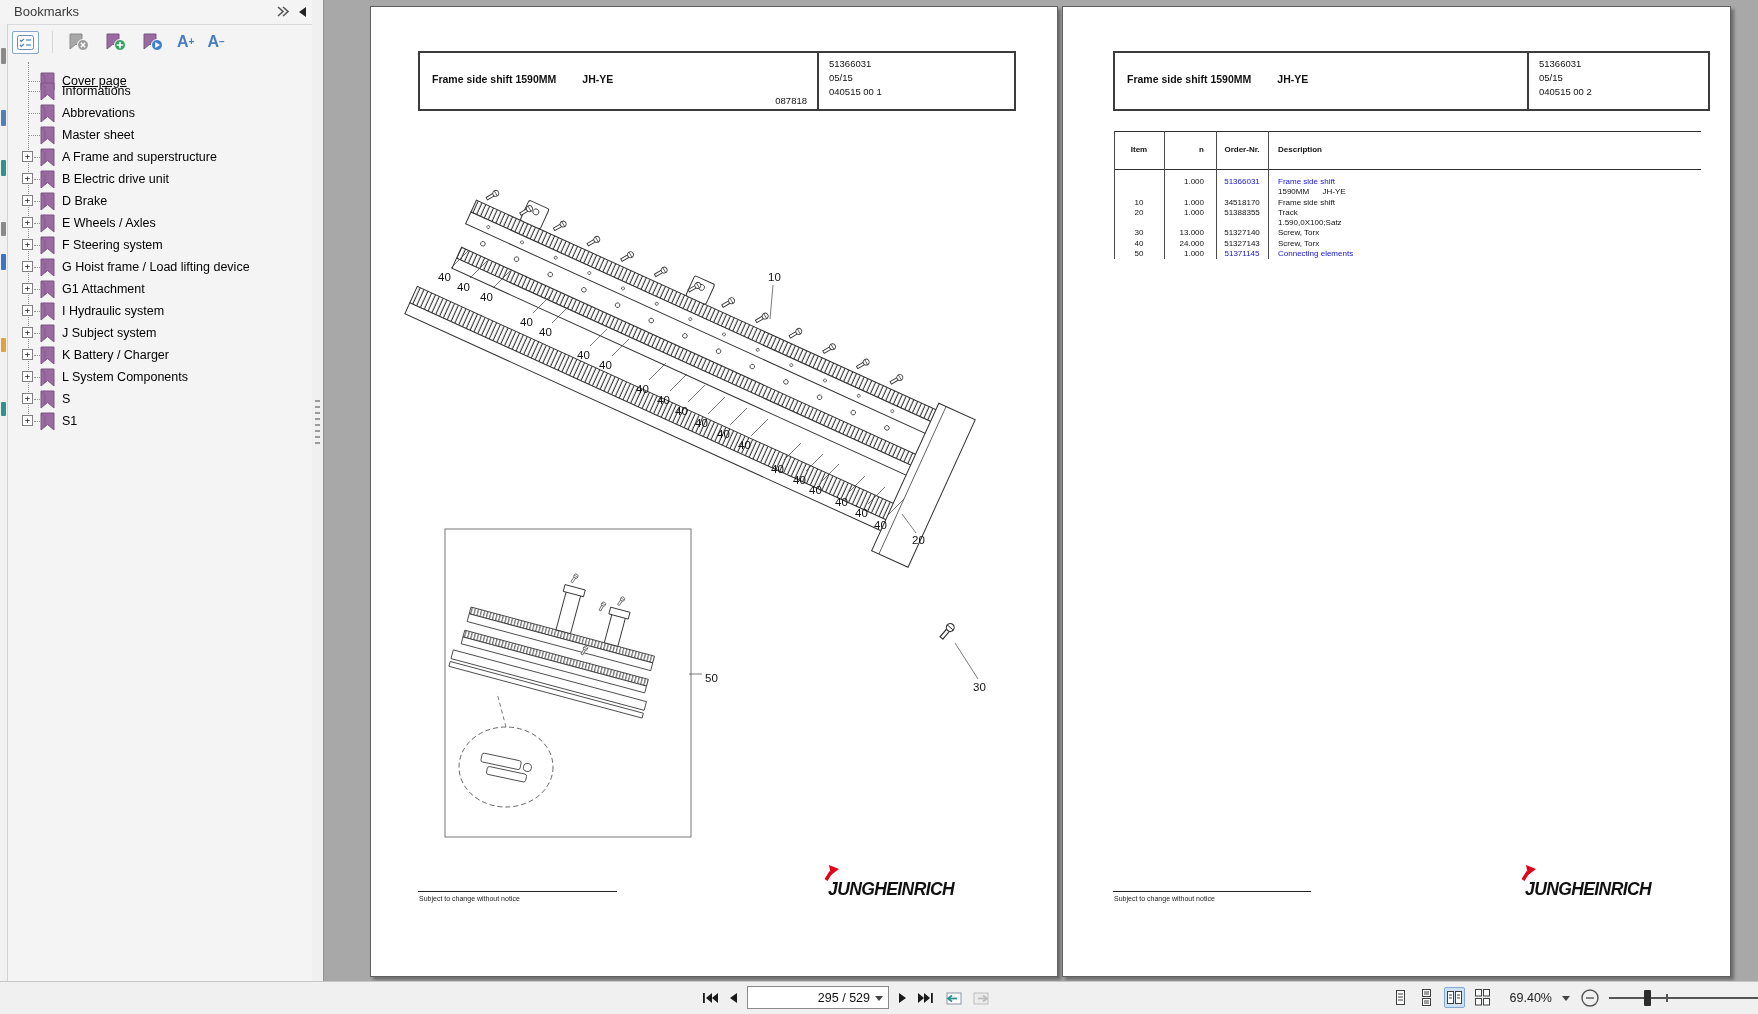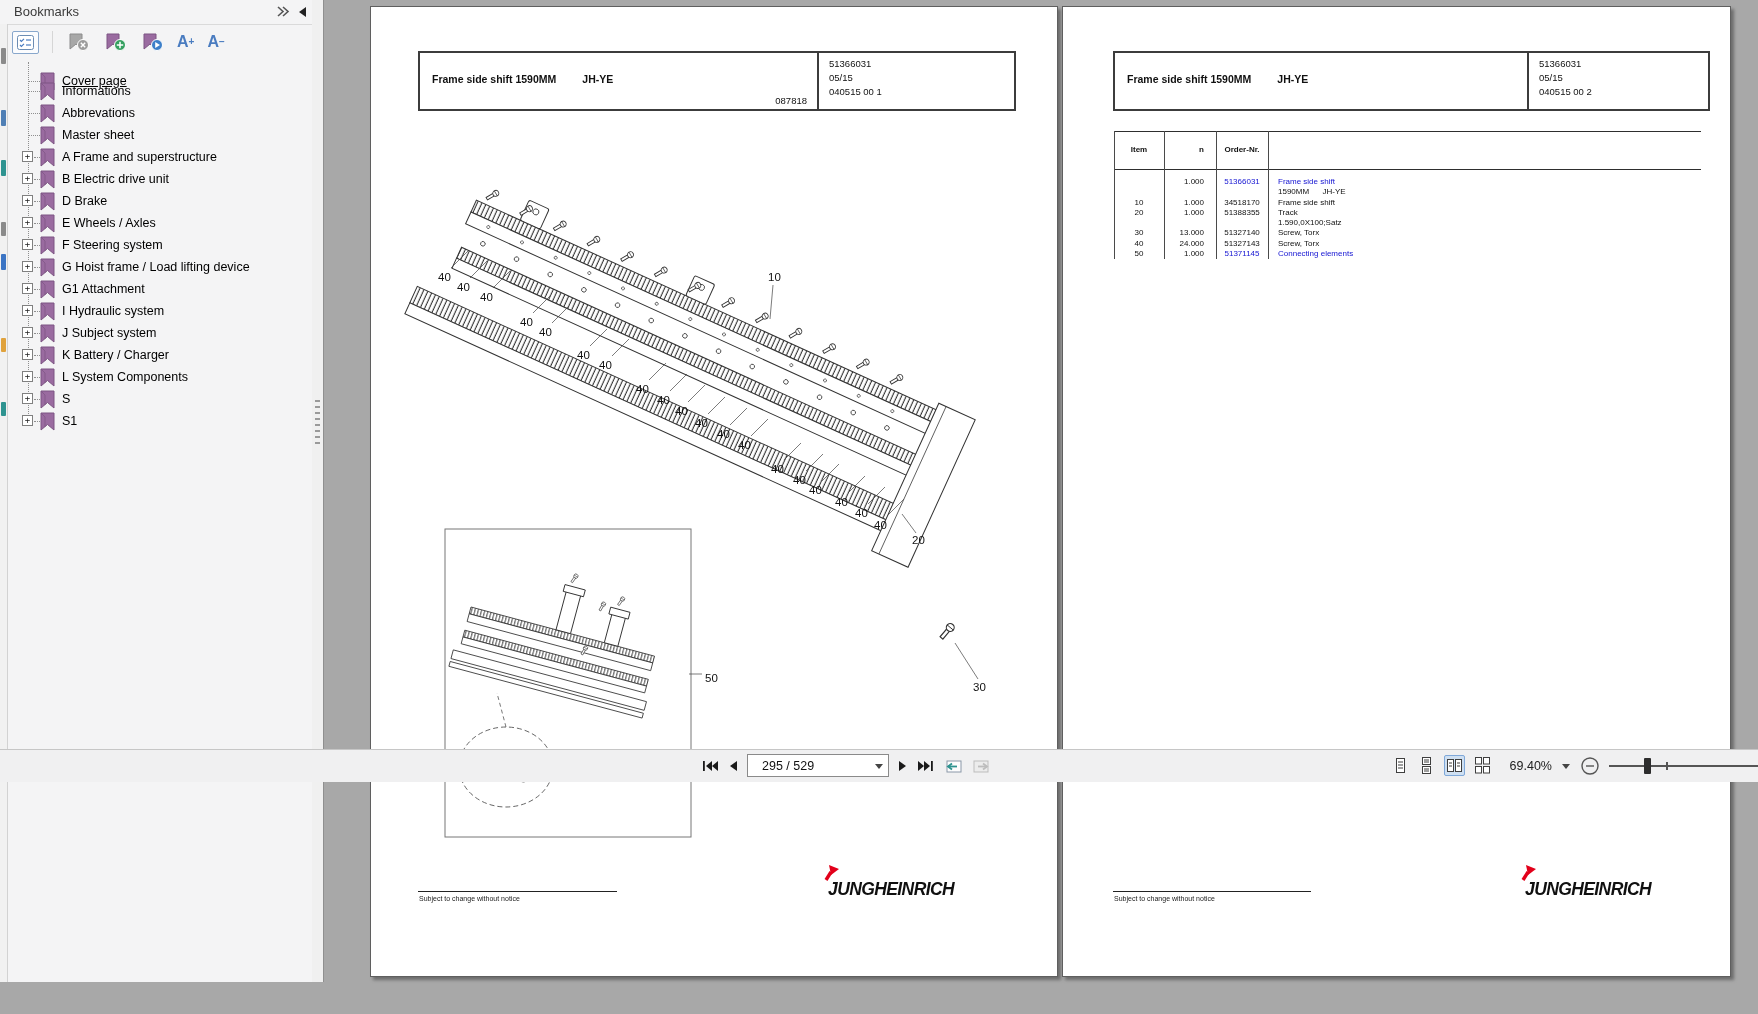--- a/index.html
+++ b/index.html
@@ -1,17 +1,17 @@
 <!DOCTYPE html>
 <html><head>
 <meta charset="utf-8">
 <style>
   html,body{margin:0;padding:0;}
   body{width:1758px;height:1014px;overflow:hidden;background:#a8a8a8;font-family:"Liberation Sans",sans-serif;}
-  .app{position:relative;width:1758px;height:782px;}
+  .app{position:relative;width:1758px;height:1014px;}
 
   
   .bm-panel{position:absolute;left:0;top:0;width:312px;height:982px;background:#f4f4f5;z-index:3;}
   .bm-header{position:relative;height:24px;line-height:24px;padding-left:14px;font-size:13px;color:#3a3a3a;border-bottom:1px solid #dadada;}
   .hdr-icons{position:absolute;right:4px;top:5px;display:flex;gap:8px;align-items:center;}
   .bm-toolbar{height:34px;display:flex;align-items:center;padding-left:12px;gap:13px;}
   .tb-btn{display:inline-flex;align-items:center;justify-content:center;}
   .tb-btn.selected{border:1px solid #88a7cc;background:#fbfcfe;padding:3px 4px;border-radius:2px;}
   .tb-sep{width:1px;height:22px;background:#d6d6d6;}
   .tb-a{font-weight:bold;color:#4a7cc0;font-size:16px;line-height:16px;}
@@ -77,21 +77,21 @@
   .c-ord{text-align:center;}
   .c-desc{padding-left:10px;white-space:pre;}
   .link{color:#1414d2;}
 
   
   .status-bar{position:absolute;left:0;bottom:0;width:1758px;height:32px;background:#f0f0f1;border-top:1px solid #c6c6c6;z-index:5;}
   .nav-group{position:absolute;left:702px;top:0;height:31px;display:flex;align-items:center;gap:9px;}
   .view-group{position:absolute;left:1392px;right:0;top:0;height:31px;display:flex;align-items:center;gap:9px;}
   .sb-btn{display:inline-flex;align-items:center;justify-content:center;cursor:default;}
   .page-combo{width:140px;height:21px;background:#fff;border:1px solid #8a8a8a;display:flex;align-items:center;font-size:12.5px;color:#111;}
-  .page-combo .val{flex:1;padding-left:14px;}
+  .page-combo .val{flex:1;padding-left:14px;text-align:right;}
   .layout-sel{background:#cfe0f2;border:1px solid #7fa8d9;border-radius:2px;display:inline-flex;padding:1px;}
   .zoom-label{width:52px;text-align:right;font-size:12.5px;color:#222;}
   .zoom-slider{position:relative;flex:1;height:31px;margin-right:0;}
   .zs-track{position:absolute;left:0;right:0;top:15px;height:1.5px;background:#555;}
   .zs-handle{position:absolute;left:35px;top:8px;width:7px;height:16px;background:#2d2d2d;border-radius:1px;}
   .zs-tick{position:absolute;left:57px;top:12px;width:1.5px;height:8px;background:#555;}
 </style>
 </head>
 <body>
 
@@ -510,20 +510,21 @@
         <div class="pt-rule" style="top:0;"></div>
         <div class="pt-rule" style="top:38px;"></div>
         <div class="pt-v" style="left:0;"></div>
         <div class="pt-v" style="left:50px;"></div>
         <div class="pt-v" style="left:102px;"></div>
         <div class="pt-v" style="left:154px;"></div>
         <div class="pt-head" id="parts-table-head">
             <span class="c-item">Item</span>
             <span class="c-n">n</span>
             <span class="c-ord">Order-Nr.</span>
+            <span class="c-desc">Description</span>
           </div>
         <div class="pt-rows" id="parts-table-rows">
             <div class="pt-line">
               <span class="c-item"></span>
               <span class="c-n">1.000</span>
               <span class="c-ord link">51366031</span>
               <span class="c-desc link">Frame side shift</span>
             </div>
             <div class="pt-line">
               <span class="c-item"></span>

